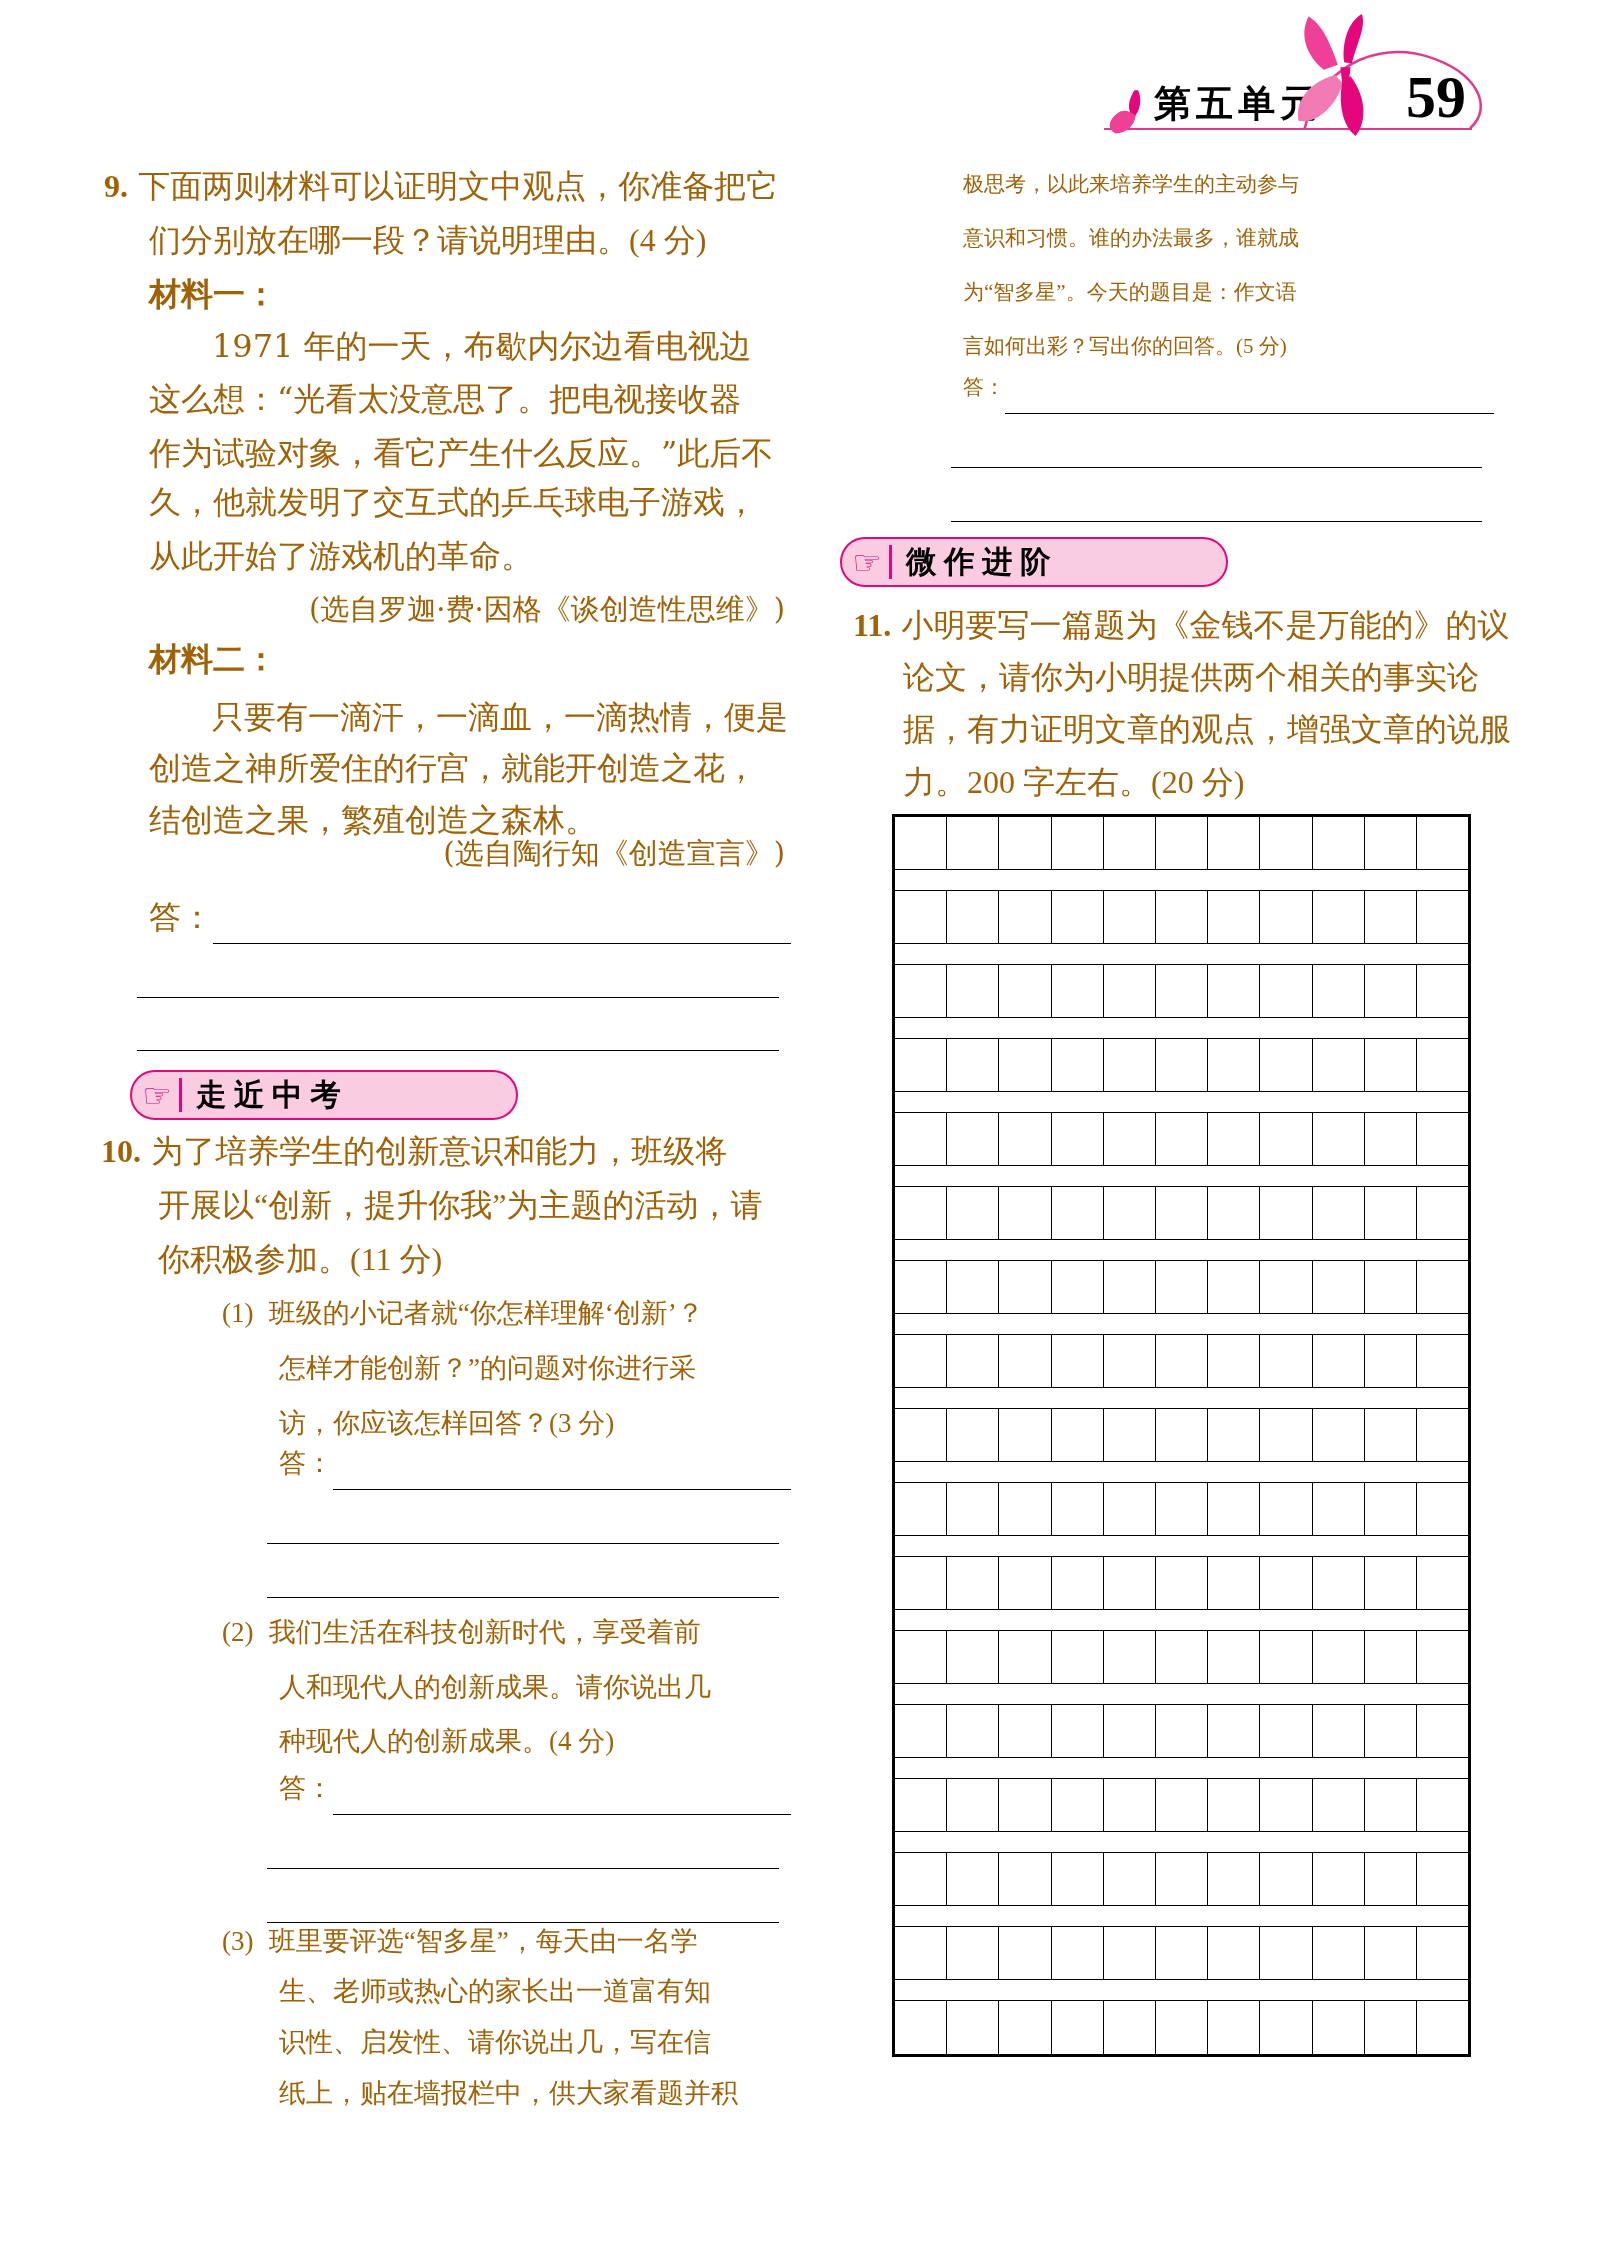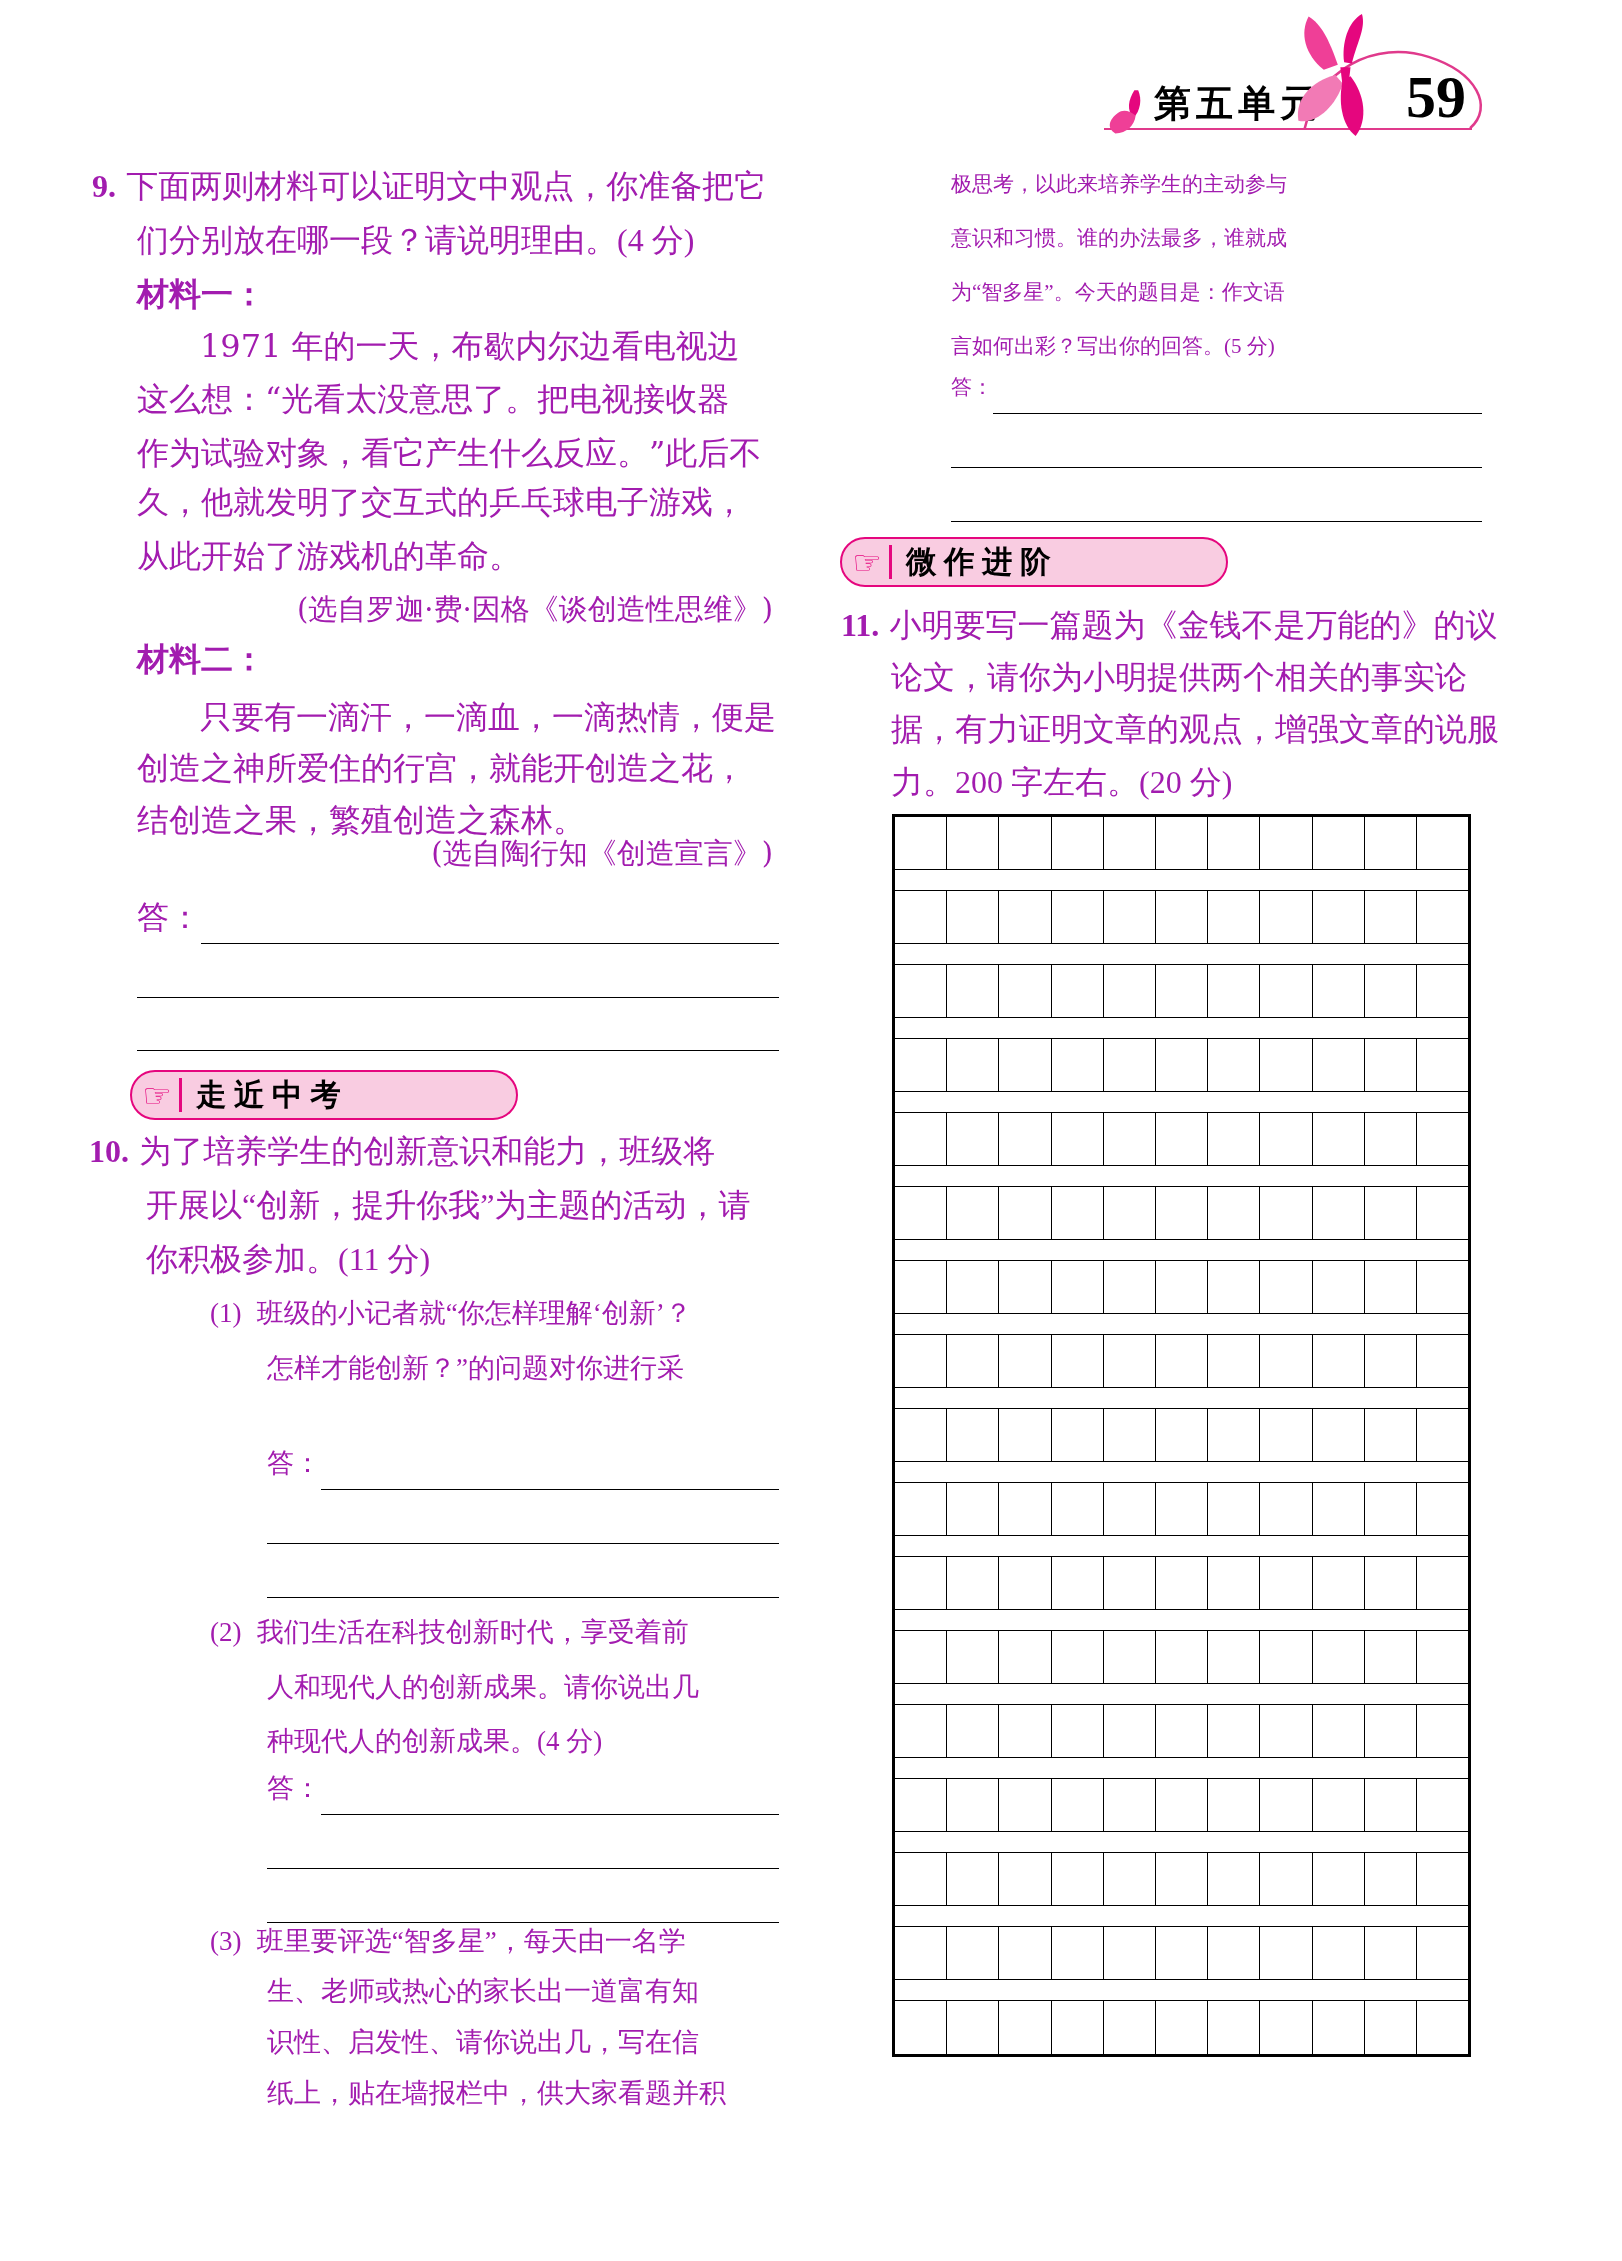--- a/index.html
+++ b/index.html
@@ -1,20 +1,20 @@
 <!DOCTYPE html>
 <html style="font-size:10.2px"><head>
 <meta charset="utf-8">
 <style>
   html,body{margin:0;padding:0;background:#e8e8e8;}
   #page{position:relative;width:1623px;height:2261px;background:#ffffff;overflow:hidden;
         font-family:"Liberation Serif","DejaVu Serif",serif;color:#000;}
 
   
-  .ln{position:absolute;height:53px;line-height:53px;white-space:nowrap;font-size:32px;color:#a21caf;}
+  .ln{position:absolute;height:53px;line-height:53px;white-space:nowrap;font-size:32px;color:#a16207;margin-left:12px;}
   .song{font-family:"Liberation Serif","DejaVu Serif",serif;}
   .kai{font-family:"DejaVu Serif","Liberation Serif",serif;}
   .lbl{font-family:"Liberation Sans","DejaVu Sans",sans-serif;font-weight:bold;}
   .num{font-weight:bold;margin-right:10.2px;font-family:"Liberation Serif",serif;}
   .mk{margin-right:15.3px;}
   .sub{font-size:27px;}
   .rc{font-size:21px;}
   .src{width:636px;text-align:right;font-size:29px;}
 
   
@@ -109,20 +109,21 @@
   <div class="ln song" style="left:89px;top:1125px">
     <span class="num">10.</span><span>为了培养学生的创新意识和能力，班级将</span>
   </div>
   <div class="ln song" style="left:146px;top:1179px">开展以“创新，提升你我”为主题的活动，请</div>
   <div class="ln song" style="left:146px;top:1233px">你积极参加。(11 分)</div>
 
   <div class="ln song sub" style="left:210px;top:1287px">
     <span class="mk">(1)</span><span>班级的小记者就“你怎样理解‘创新’？</span>
   </div>
   <div class="ln song sub" style="left:267px;top:1342px">怎样才能创新？”的问题对你进行采</div>
+  <div class="ln song sub" style="left:267px;top:1397px">访，你应该怎样回答？(3 分)</div>
   <div class="ln song sub ans" style="left:267px;top:1437px;width:512px">
     <span>答：</span>
     <span class="ans-rule"></span>
   </div>
   <div class="blank-rule" style="left:267px;top:1490px;width:512px"></div>
   <div class="blank-rule" style="left:267px;top:1544px;width:512px"></div>
 
   <div class="ln song sub" style="left:210px;top:1606px">
     <span class="mk">(2)</span><span>我们生活在科技创新时代，享受着前</span>
   </div>

